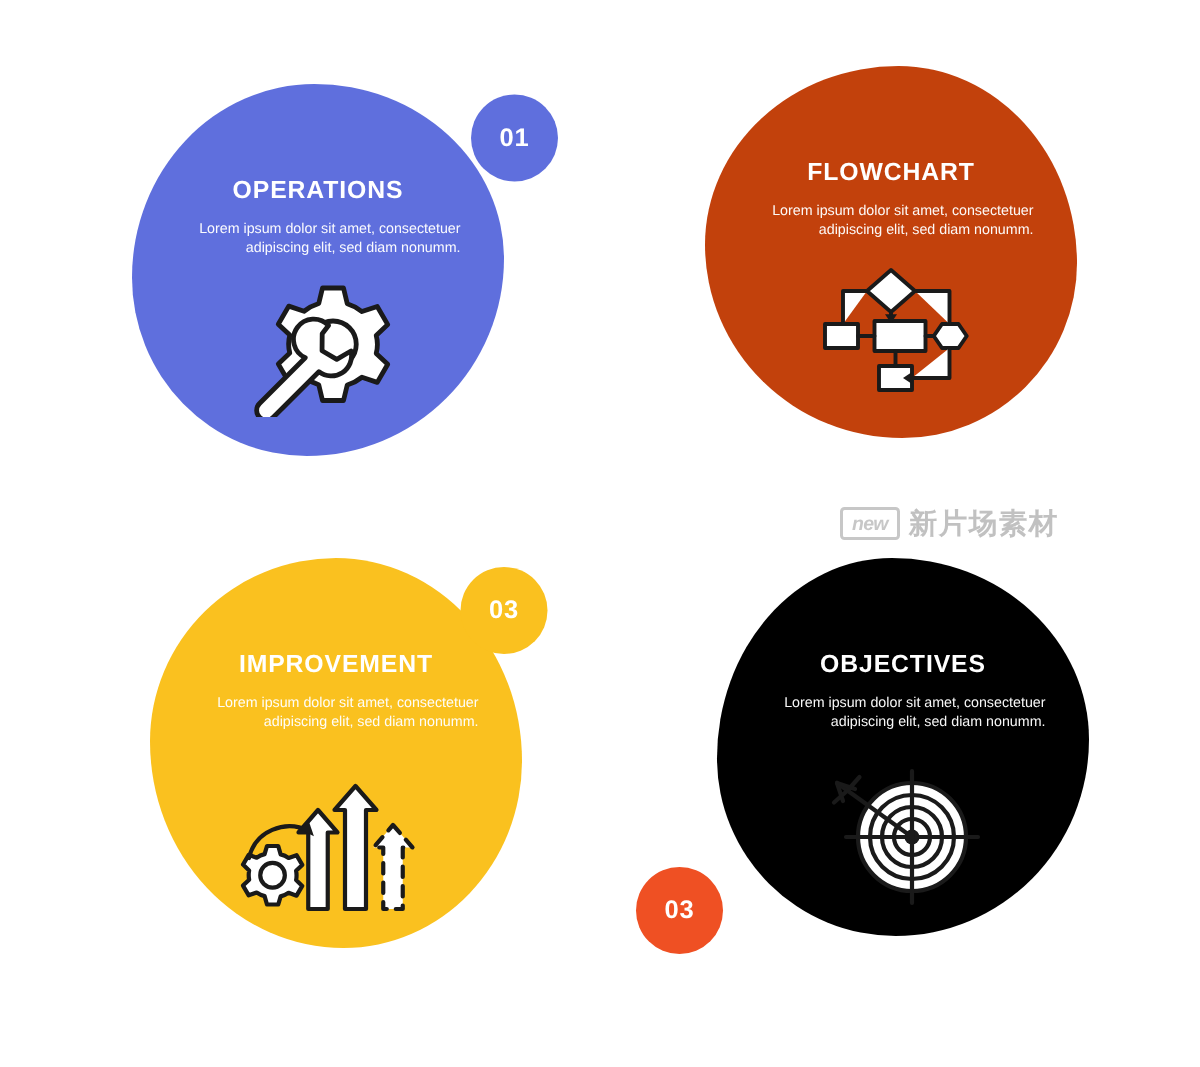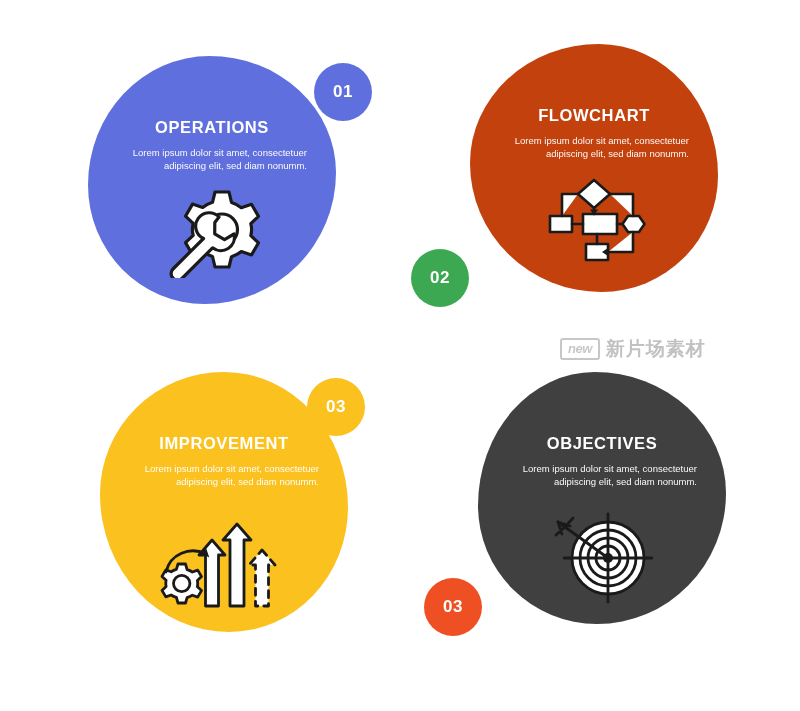--- a/index.html
+++ b/index.html
@@ -39,21 +39,21 @@
   }
   .blob.b3 {
     left: 100px; top: 372px;
     width: 248px; height: 260px;
     background: #fac11f;
     border-radius: 50% 50% 48% 52% / 47% 52% 48% 53%;
   }
   .blob.b4 {
     left: 478px; top: 372px;
     width: 248px; height: 252px;
-    background: #404040;
+    background: #000000;
     border-radius: 47% 53% 52% 48% / 53% 48% 52% 47%;
   }
 
   .blob-inner {
     position: absolute;
     left: 0; top: 0; right: 0; bottom: 0;
     display: flex;
     flex-direction: column;
     align-items: center;
   }
@@ -180,23 +180,20 @@
             <path d="M68 60 V70"></path>
           </g>
           <g fill="#1a1a1a">
             <path d="M65 41.5 l-4 -6 h8 Z"></path>
             <path d="M79 78 l6 -4 v8 Z" transform="translate(-6 0)"></path>
           </g>
         </svg>
       </div>
     </div>
   </div>
-  <div class="badge n2">
-    <span>02</span>
-  </div>
 
   <div class="blob b3">
     <div class="blob-inner">
       <div class="blob-title">IMPROVEMENT</div>
       <div class="blob-desc">Lorem ipsum dolor sit amet, consectetuer adipiscing elit, sed diam nonumm.</div>
       <div class="blob-icon">
         <svg width="140" height="110" viewBox="0 0 140 110" fill="none" xmlns="http://www.w3.org/2000/svg">
           <g stroke="#1a1a1a" stroke-width="2.8" fill="#ffffff" stroke-linejoin="round" stroke-linecap="round">
 
             <path d="M83 22 L97 38 H90 V104 H76 V38 H69 Z"></path>

